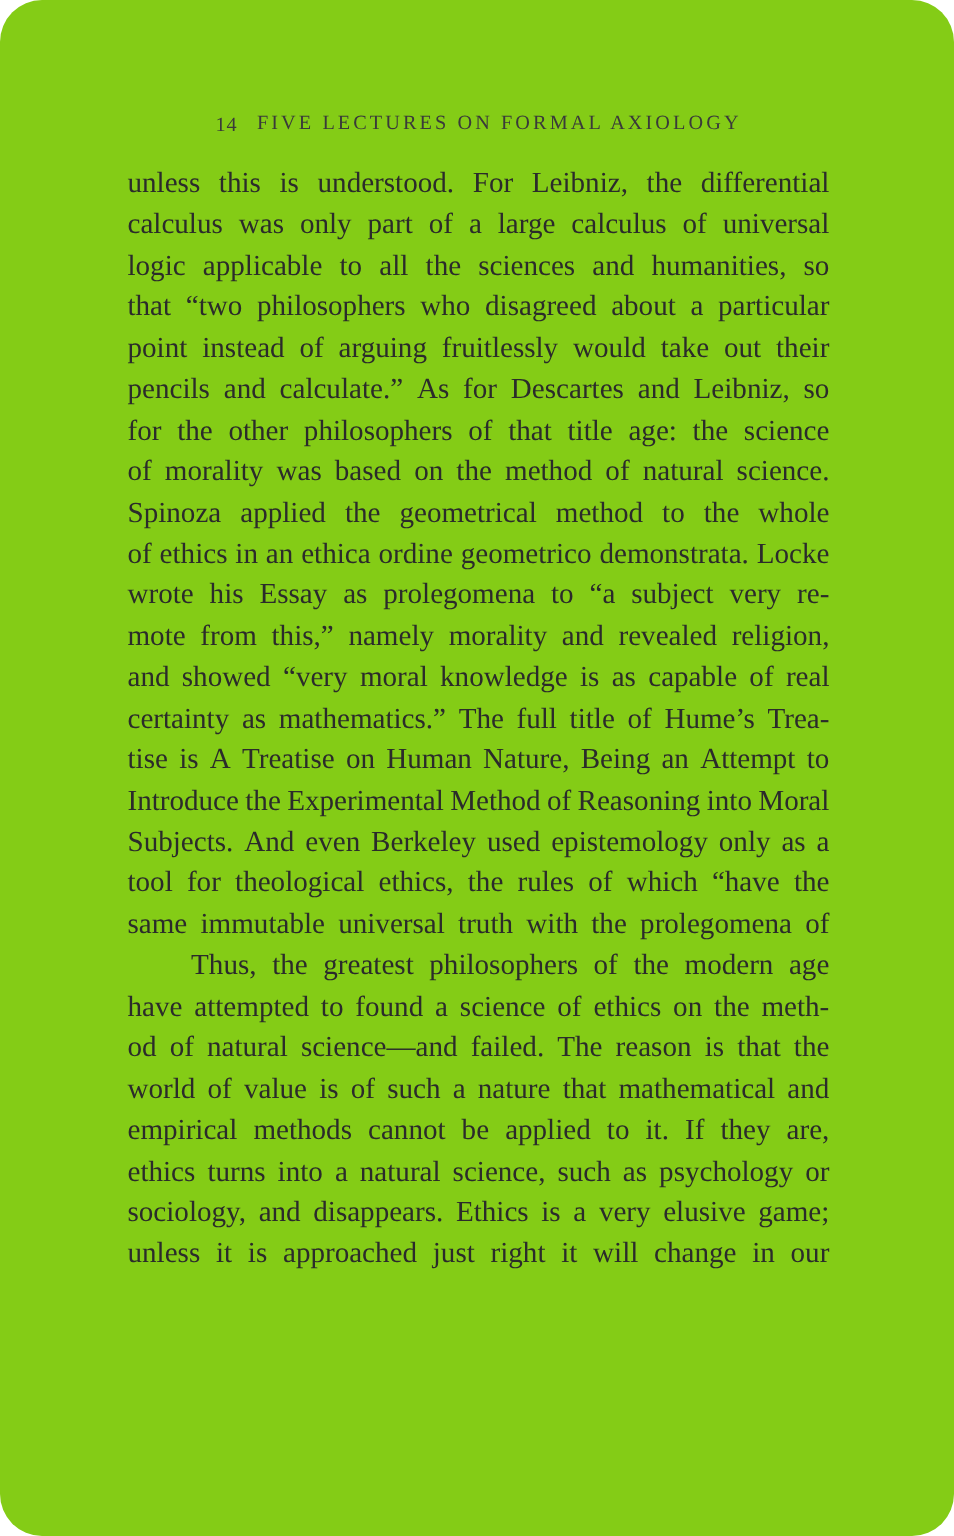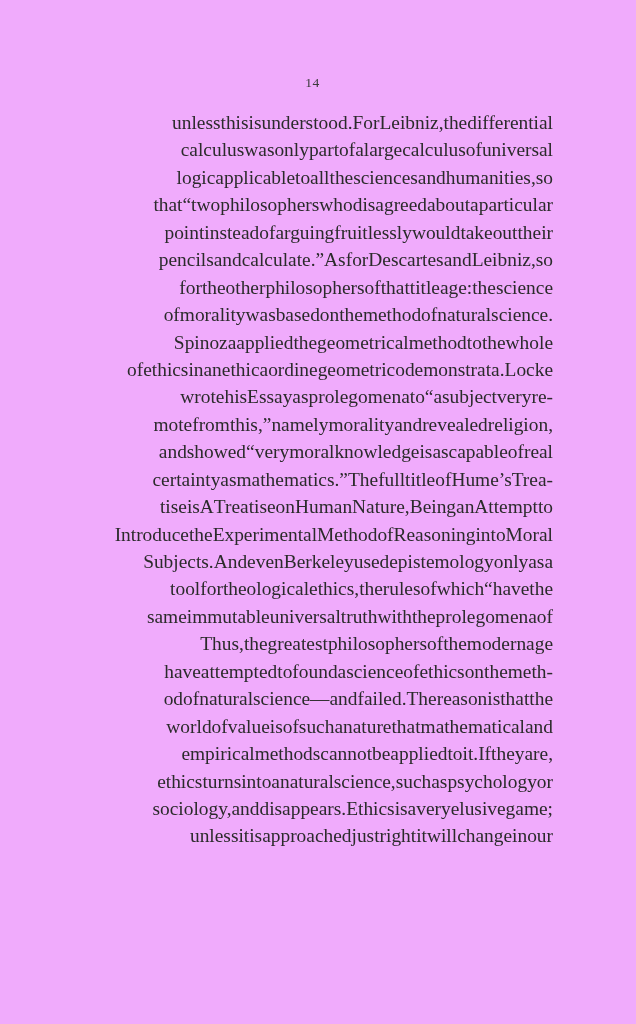--- a/index.html
+++ b/index.html
@@ -14,21 +14,22 @@
     position: relative;
     overflow: hidden;
     font-family: "Liberation Serif", "DejaVu Serif", serif;
     color: #2b2b2b;
     -webkit-font-smoothing: antialiased;
   }
 
   .page {
     position: absolute;
     inset: 0;
-    background: #f0abfc;
+    background: #84cc16;
+    border-radius: 28px;
   }
 
   
   .running-head {
     position: absolute;
     left: 85px;
     top: 74px;
     width: 468px;
     height: 22px;
     display: flex;
@@ -62,36 +63,37 @@
     height: 27.45px;
     font-size: 19.4px;
     white-space: nowrap;
     display: flex;
     align-items: baseline;
     overflow: visible;
   }
   
   .line.just {
     display: flex;
-    justify-content: flex-end;
+    justify-content: space-between;
   }
   .line.just > .w { display: inline-block; }
   .line.last { display: block; }
 
   .ital { }
   .indent { display: inline-block; width: 32px; }
 </style>
 </head>
 <body>
 
 <div class="page">
 
   <div class="running-head">
     <span class="rh-folio">14</span>
     <span class="rh-gap"></span>
+    <span class="rh-title">FIVE LECTURES ON FORMAL AXIOLOGY</span>
   </div>
 
   <div class="textblock" id="textblock">
       <div class="paragraph">
         <div class="line just">
           <span class="w">unless</span>
           <span class="w">this</span>
           <span class="w">is</span>
           <span class="w">understood.</span>
           <span class="w">For</span>

